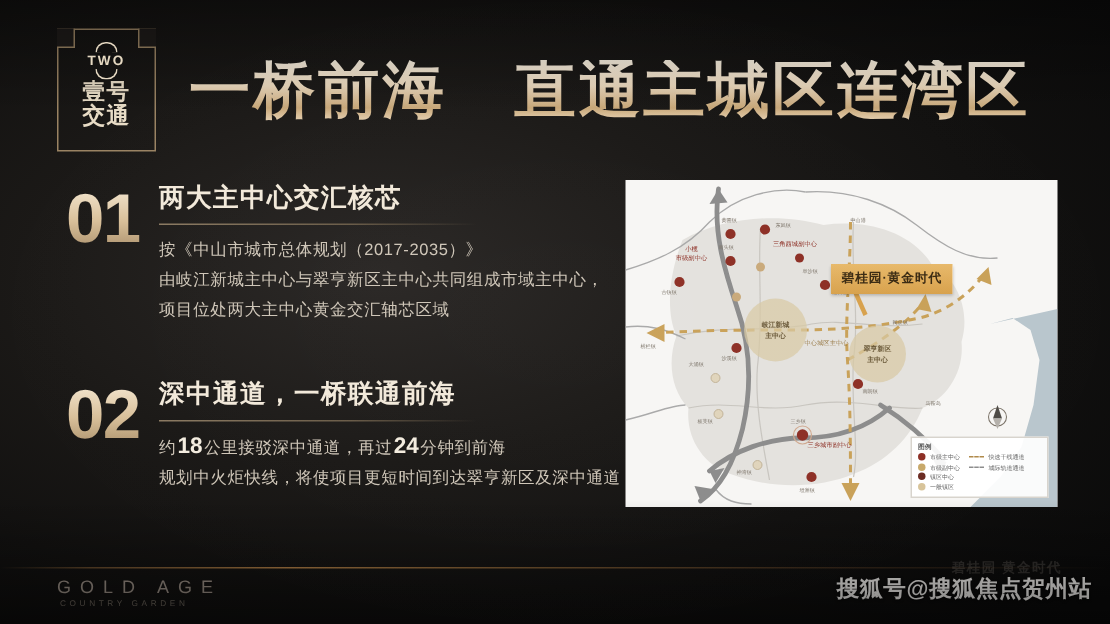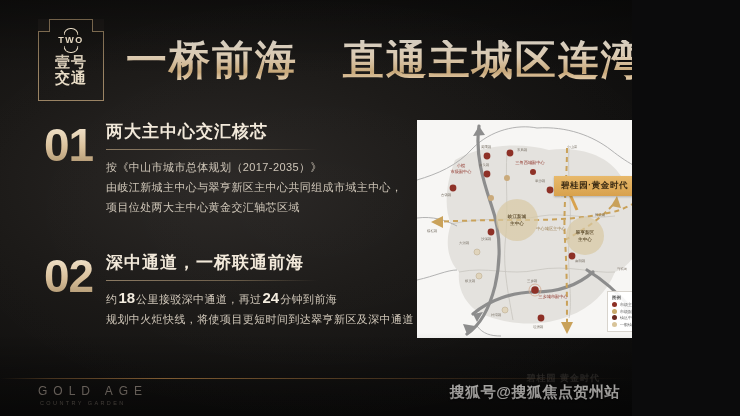--- a/index.html
+++ b/index.html
@@ -4,21 +4,21 @@
 <style>
   * { margin:0; padding:0; box-sizing:border-box; }
   html,body { width:740px; height:416px; overflow:hidden; }
   body {
     background:#0b0b0c;
     font-family:"Liberation Sans","DejaVu Sans",sans-serif;
     -webkit-font-smoothing:antialiased;
   }
   #slide {
     position:relative;
-    width:632px; height:416px;
+    width:740px; height:416px;
     background:
       radial-gradient(ellipse 620px 330px at 34% 44%, #2a2725 0%, #1b1917 38%, #121110 66%, #0a0a0a 100%),
       #0a0a0a;
     overflow:hidden;
   }
   
   #slide::after{
     content:"";
     position:absolute; inset:0;
     background:

